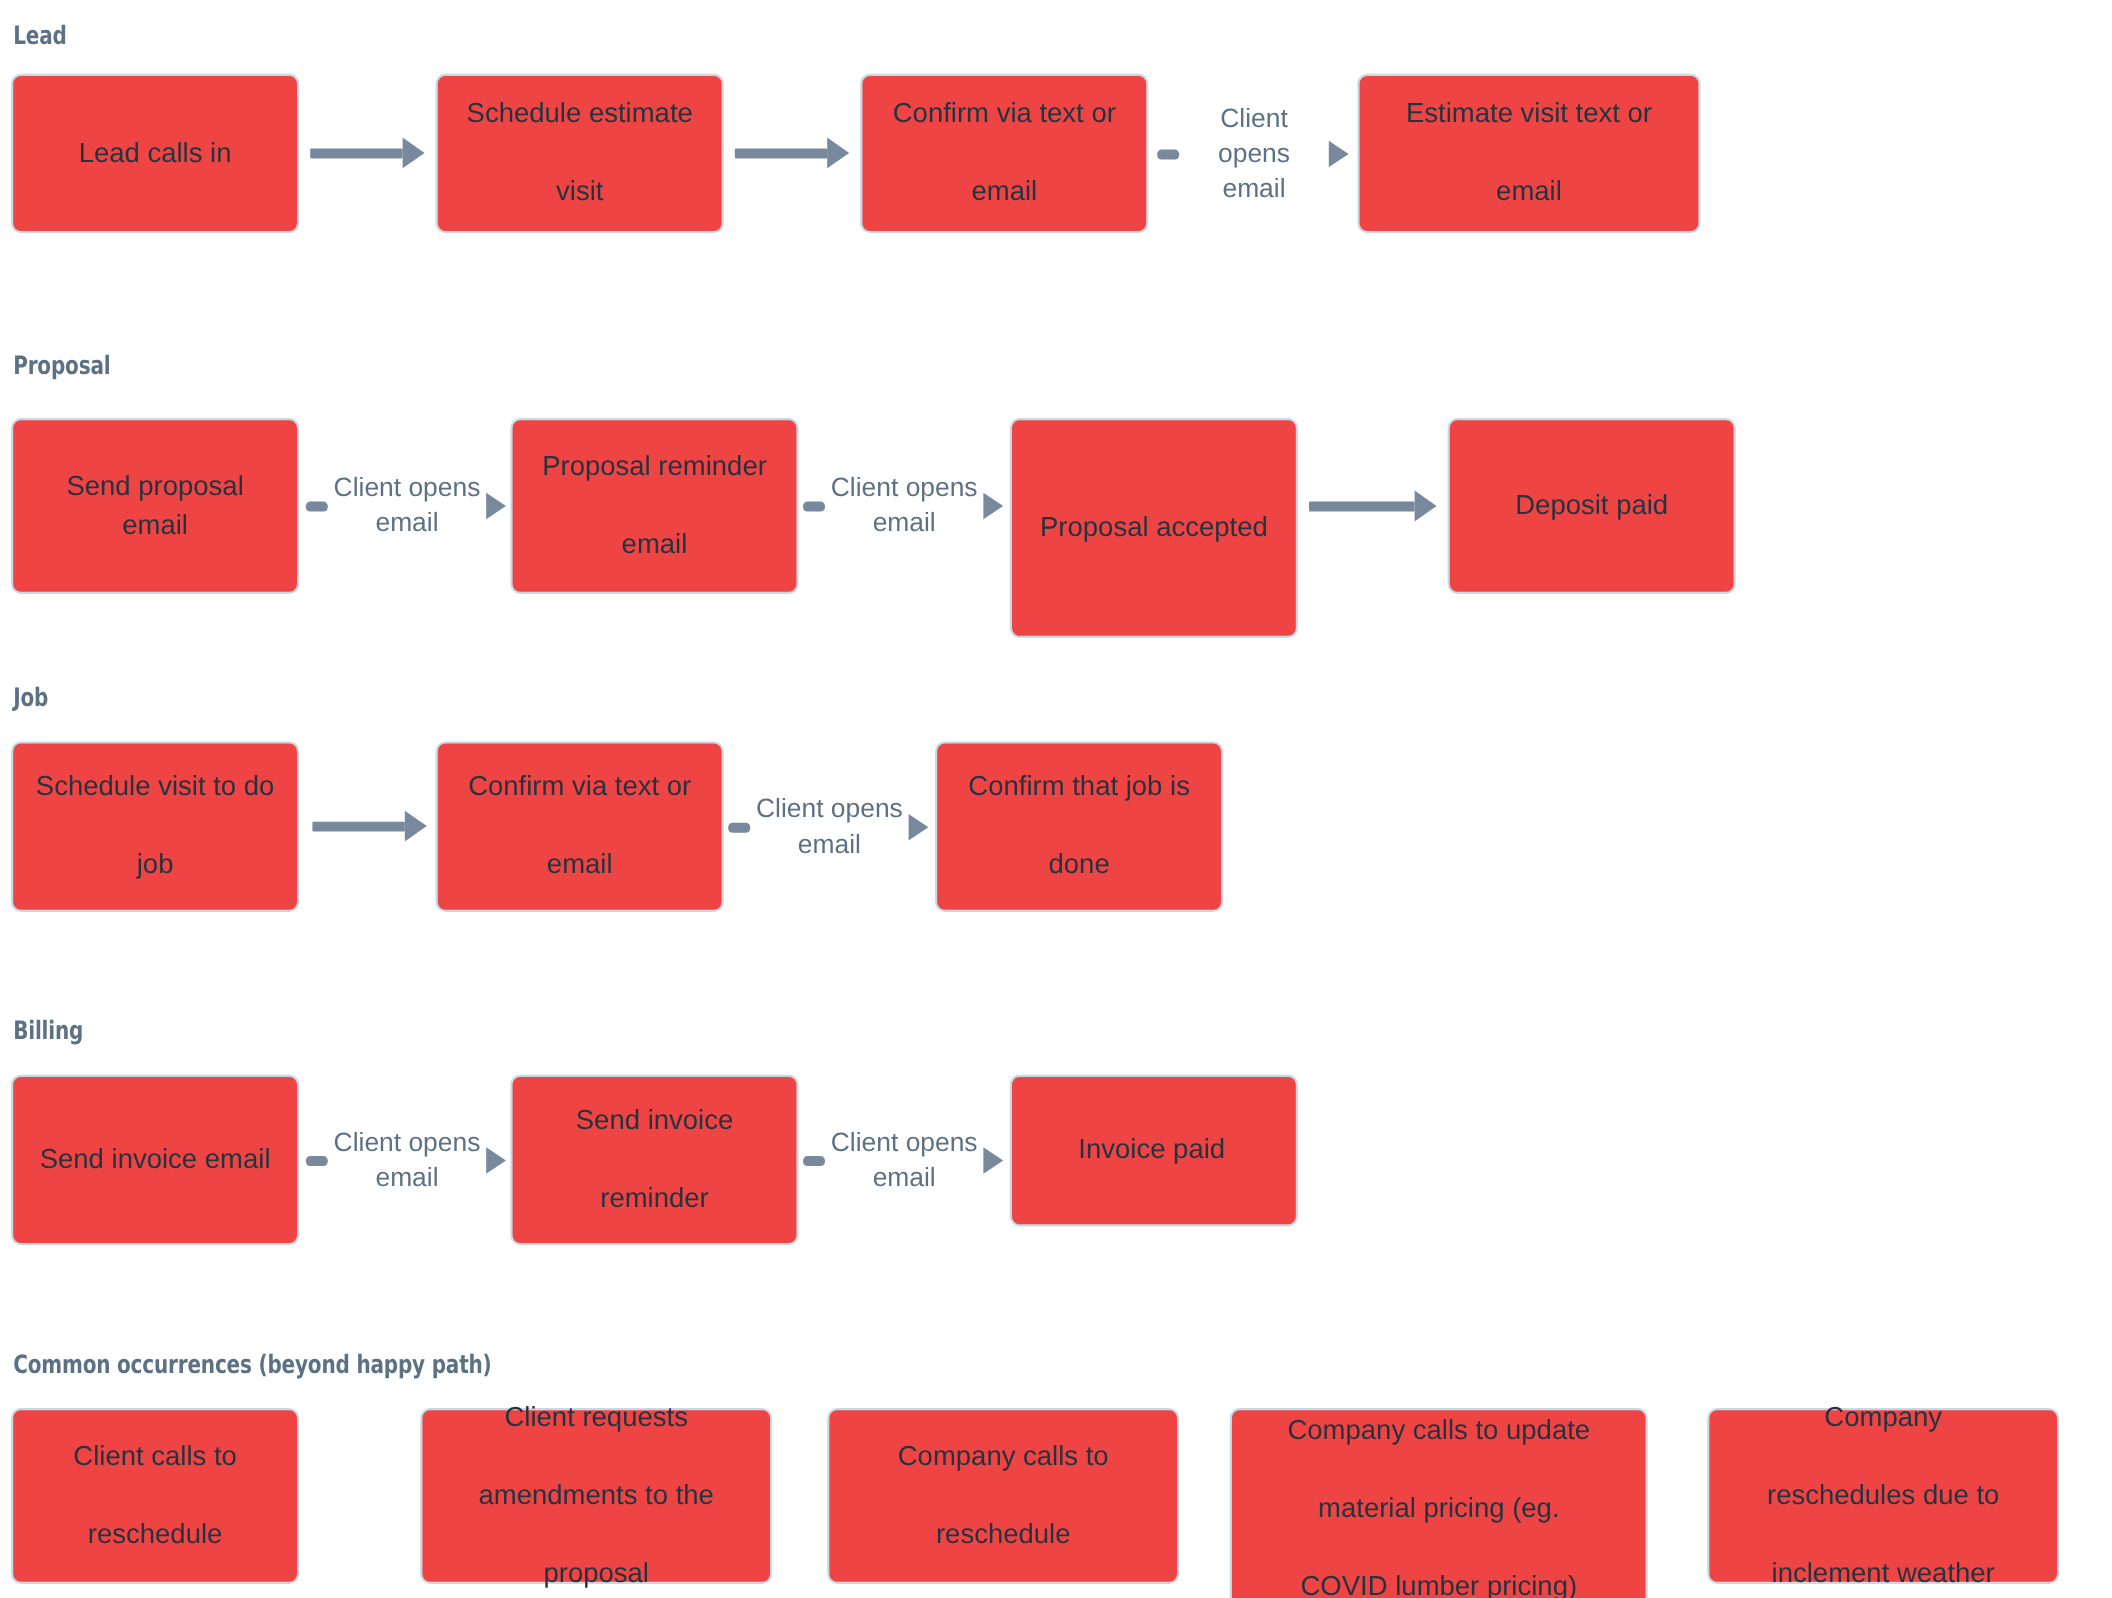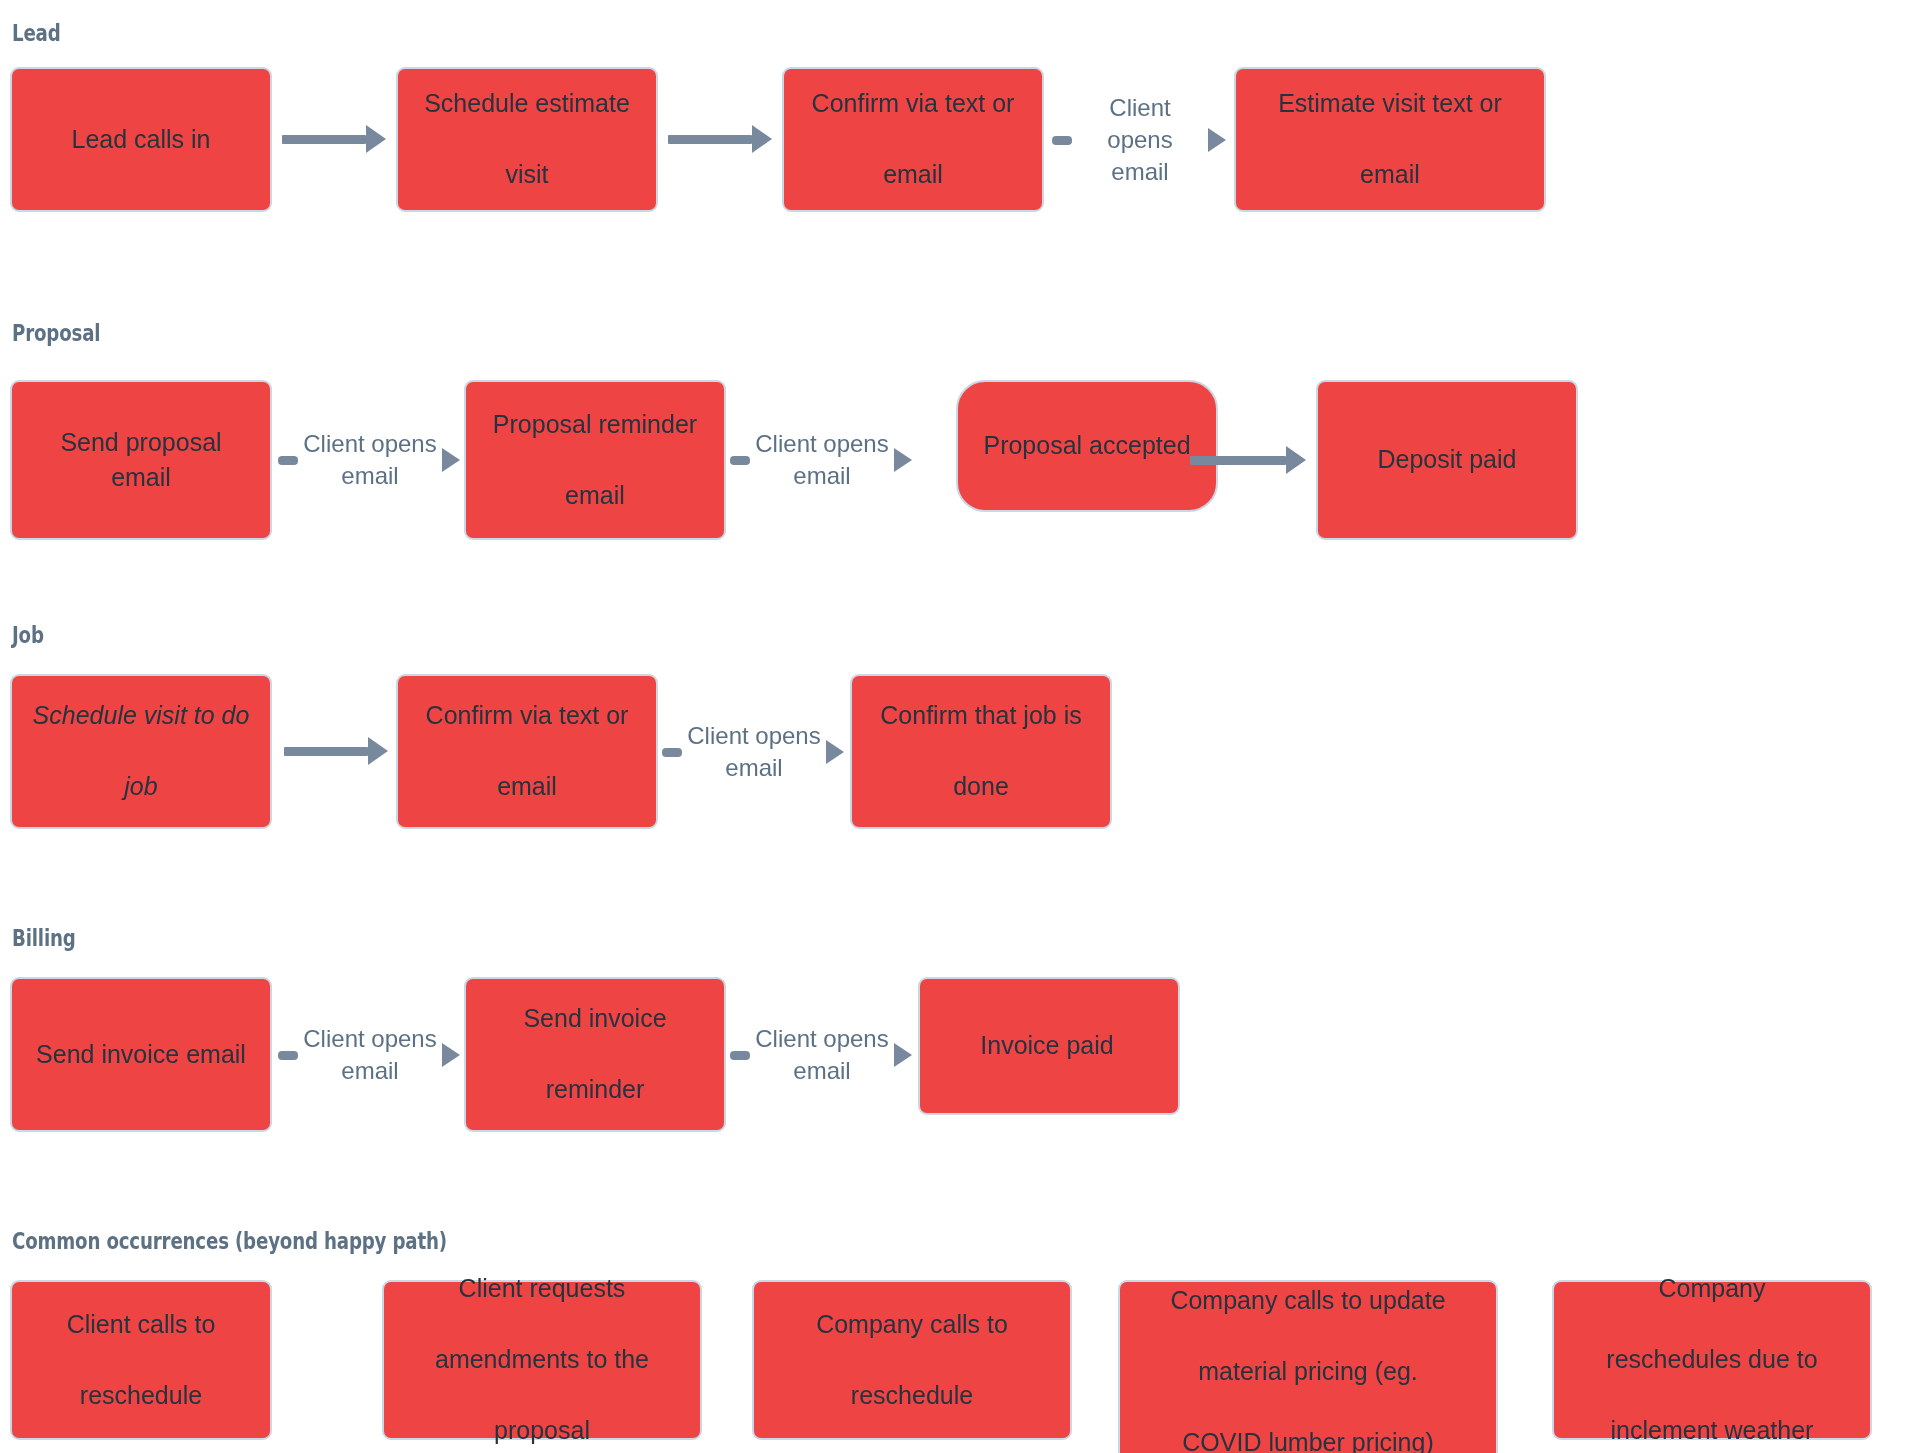--- a/index.html
+++ b/index.html
@@ -139,41 +139,41 @@
         </span>
       </div>
       <div class="larrow" style="left:730px;top:20px;width:182px;">
         <div class="stub"></div>
         <div class="lbl">
           <span>Client opens</span><br>
           <span>email</span>
         </div>
         <div class="head"></div>
       </div>
-      <div class="node" style="left:956px;top:0;width:262px;height:132px;border-radius:29px;">
+      <div class="node" style="left:918px;top:0;width:262px;height:200px;">
         <span>
             <span>Proposal accepted</span>
           </span>
       </div>
       <div class="arrow" style="left:1190px;top:65px;width:116px;">
         <div class="shaft"></div>
         <div class="head"></div>
       </div>
       <div class="node" style="left:1316px;top:0;width:262px;height:160px;">
         <span>
             <span>Deposit paid</span>
           </span>
       </div>
     </div>
   </div>
 
   <div class="section" style="top:622px;">
     <div class="sec-head">Job</div>
     <div class="row" style="top:52px;height:155px;">
-      <div class="node" style="left:10px;top:0;width:262px;height:155px;font-style:italic;">
+      <div class="node" style="left:10px;top:0;width:262px;height:155px;">
         <span>
           <span>Schedule visit to do</span><br>
           <span>job</span>
         </span>
       </div>
       <div class="arrow" style="left:284px;top:62px;width:104px;">
         <div class="shaft"></div>
         <div class="head"></div>
       </div>
       <div class="node" style="left:396px;top:0;width:262px;height:155px;">

